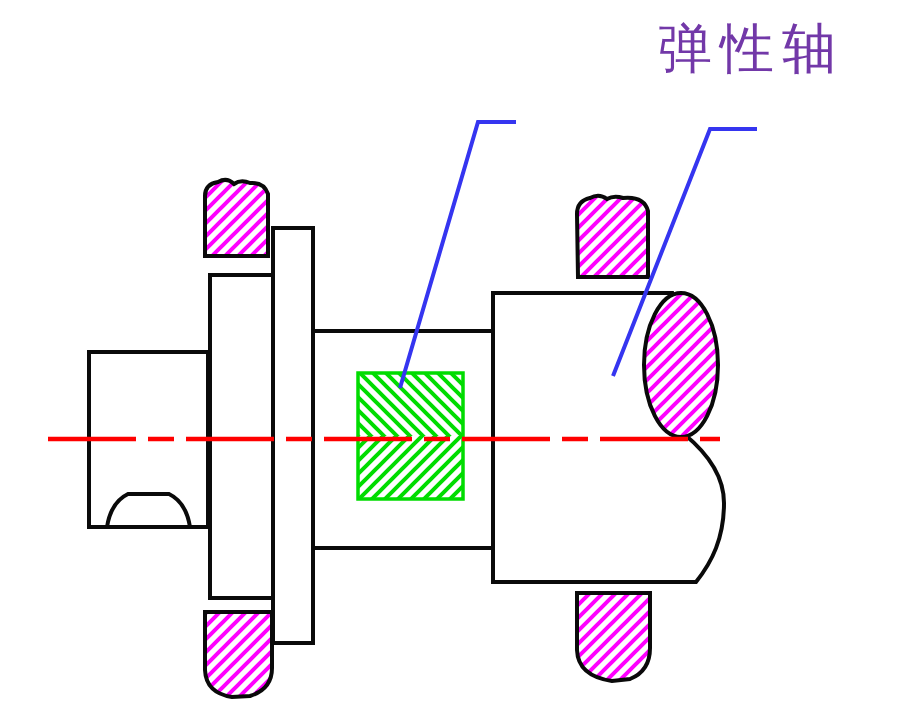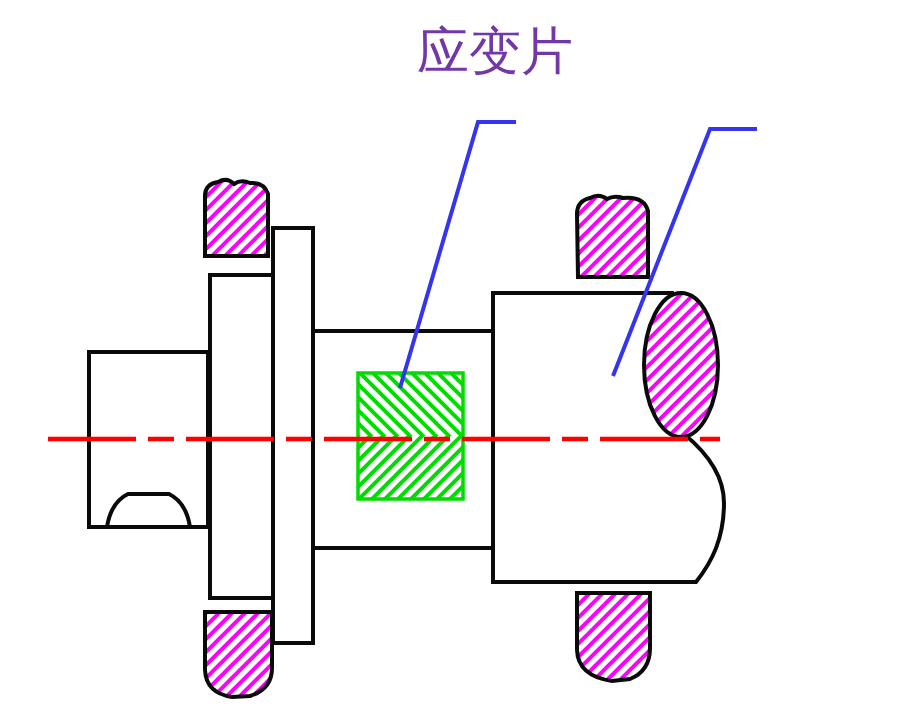--- a/index.html
+++ b/index.html
@@ -92,14 +92,14 @@
     </g>
 
     <line x1="48" y1="439" x2="720" y2="439" stroke="#FF0000" stroke-width="4.5" stroke-dasharray="88 12 26 12"></line>
 
     <g fill="none" stroke="#3535F0" stroke-width="4">
       <path d="M516 122 L478 122 L400 388" stroke="#3535F0"></path>
       <path d="M757 129 L710 129 L613 376" stroke="#3535F0"></path>
     </g>
   </svg>
 
-  <div class="dwg-label strain">应变片</div>
+  <div class="dwg-label shaft">弹性轴</div>
 </div>
 
 </body></html>

